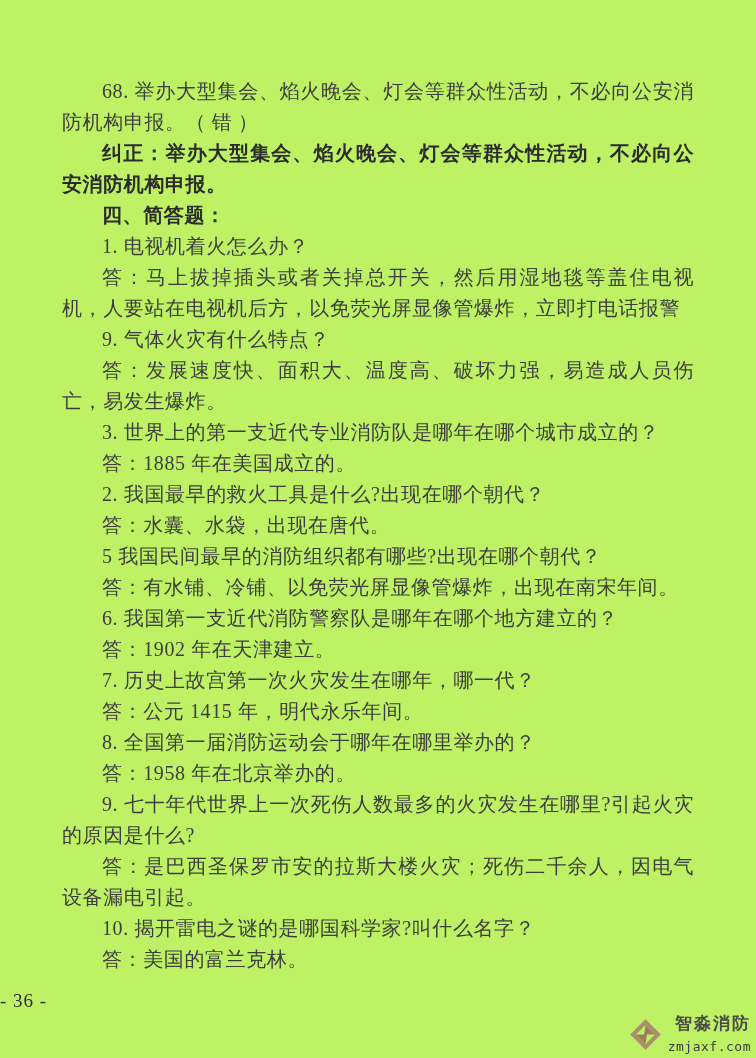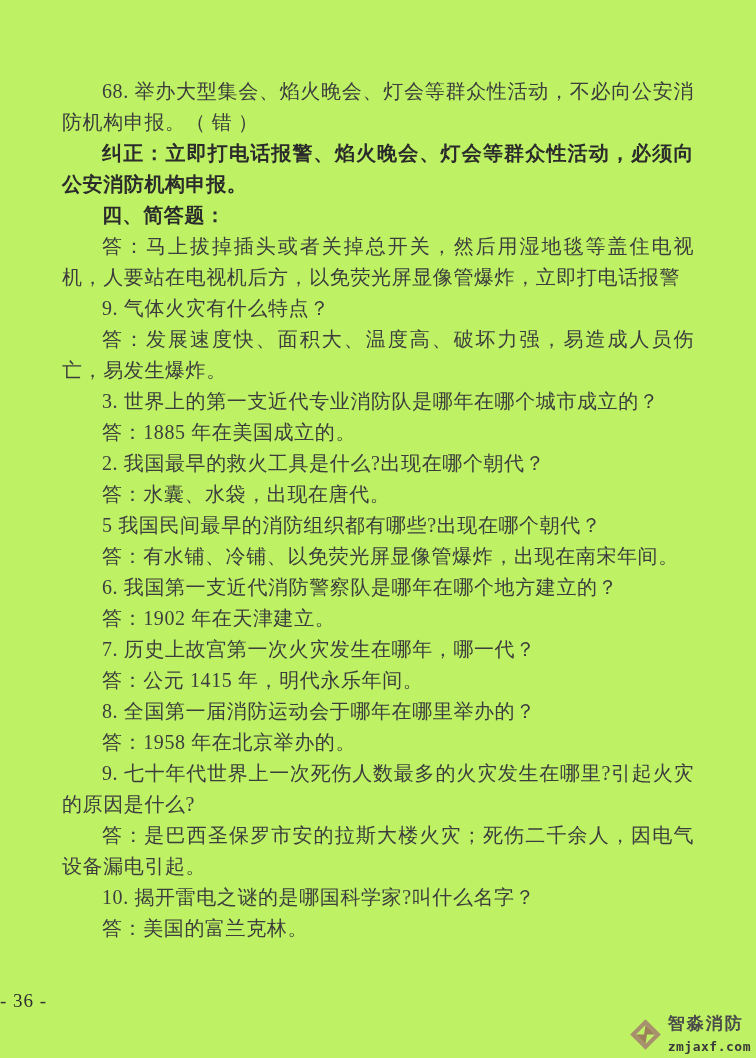--- a/index.html
+++ b/index.html
@@ -51,47 +51,49 @@
   }
   .watermark .wm-icon {
     width: 35px;
     height: 35px;
     flex: 0 0 auto;
   }
   .watermark .wm-text {
     display: flex;
     flex-direction: column;
     line-height: 1;
+    text-align: right;
   }
   .wm-brand {
     font-family: "Liberation Sans", "DejaVu Sans", sans-serif;
     font-size: 17px;
     font-weight: 600;
     color: #4a4a4a;
     letter-spacing: 2px;
   }
   .wm-url {
     font-family: "DejaVu Sans Mono", "Liberation Mono", monospace;
     font-size: 13px;
-    font-weight: bold;
+    font-weight: normal;
     color: #3a3a3a;
     margin-top: 8px;
     letter-spacing: 0.5px;
   }
 </style>
 </head>
 <body>
 
 <div class="page">
 
   <div class="doc-body">
 
   <p>68. 举办大型集会、焰火晚会、灯会等群众性活动，不必向公安消防机构申报。（ 错 ）</p>
-      <p class="bold">纠正：立即打电话报警、焰火晚会、灯会等群众性活动，必须向公安消防机构申报。</p>
+      <p class="bold">纠正：举办大型集会、焰火晚会、灯会等群众性活动，不必向公安消防机构申报。</p>
       <p class="bold">四、简答题：</p>
+      <p>1. 电视机着火怎么办？</p>
       <p>答：马上拔掉插头或者关掉总开关，然后用湿地毯等盖住电视机，人要站在电视机后方，以免荧光屏显像管爆炸，立即打电话报警</p>
       <p>9. 气体火灾有什么特点？</p>
       <p>答：发展速度快、面积大、温度高、破坏力强，易造成人员伤亡，易发生爆炸。</p>
       <p>3. 世界上的第一支近代专业消防队是哪年在哪个城市成立的？</p>
       <p>答：1885 年在美国成立的。</p>
       <p>2. 我国最早的救火工具是什么?出现在哪个朝代？</p>
       <p>答：水囊、水袋，出现在唐代。</p>
       <p>5 我国民间最早的消防组织都有哪些?出现在哪个朝代？</p>
       <p>答：有水铺、冷铺、以免荧光屏显像管爆炸，出现在南宋年间。</p>
       <p>6. 我国第一支近代消防警察队是哪年在哪个地方建立的？</p>

